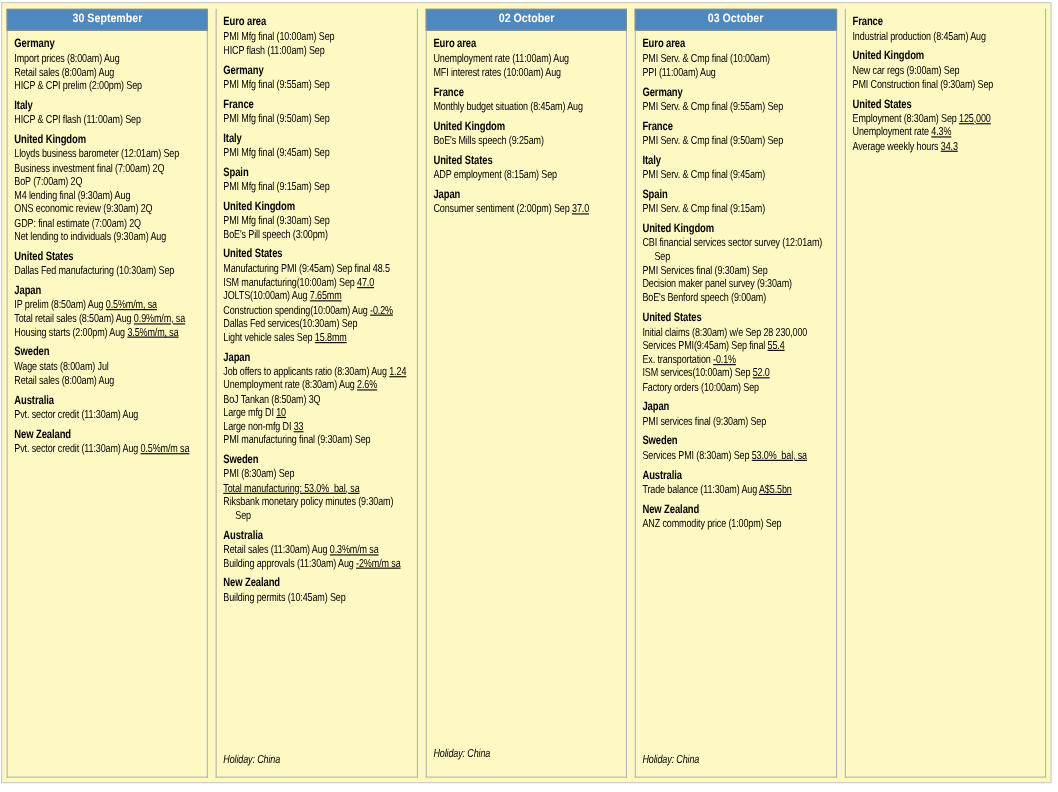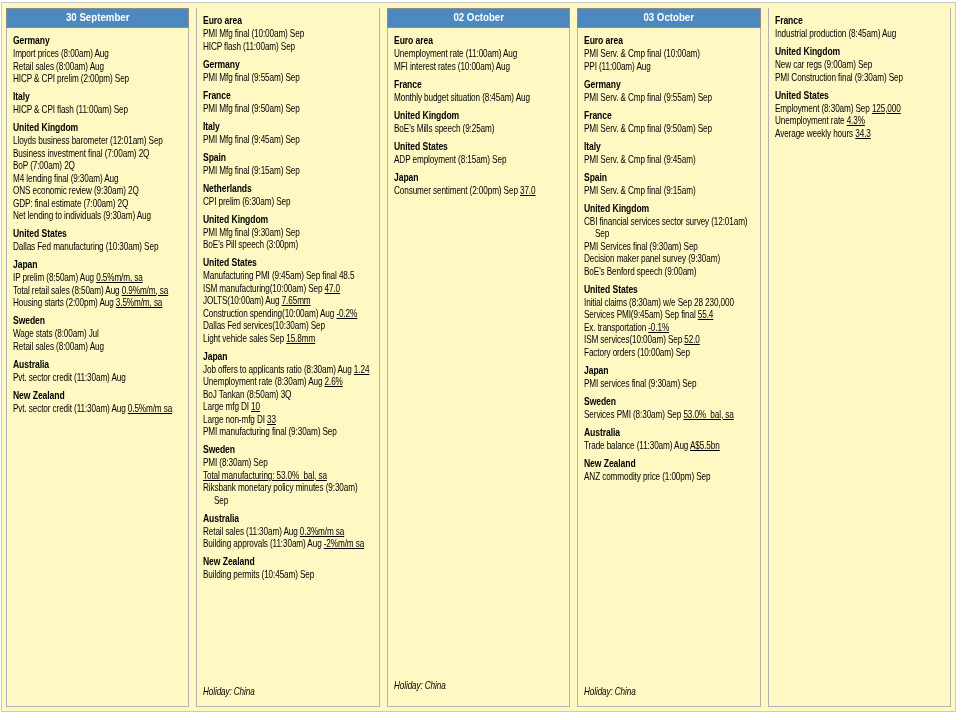--- a/index.html
+++ b/index.html
@@ -120,24 +120,20 @@
         </div>
         <div class="section">
           <div class="country">Italy</div>
           <div class="event"><span>PMI Mfg final (9:45am) Sep</span></div>
         </div>
         <div class="section">
           <div class="country">Spain</div>
           <div class="event"><span>PMI Mfg final (9:15am) Sep</span></div>
         </div>
         <div class="section">
-          <div class="country">Netherlands</div>
-          <div class="event"><span>CPI prelim (6:30am) Sep</span></div>
-        </div>
-        <div class="section">
           <div class="country">United Kingdom</div>
           <div class="event"><span>PMI Mfg final (9:30am) Sep</span></div>
           <div class="event"><span>BoE's Pill speech (3:00pm)</span></div>
         </div>
         <div class="section">
           <div class="country">United States</div>
           <div class="event"><span>Manufacturing PMI (9:45am) Sep final 48.5</span></div>
           <div class="event"><span>ISM manufacturing(10:00am) Sep </span><span class="u">47.0</span></div>
           <div class="event"><span>JOLTS(10:00am) Aug </span><span class="u">7.65mm</span></div>
           <div class="event"><span>Construction spending(10:00am) Aug </span><span class="u">-0.2%</span></div>

